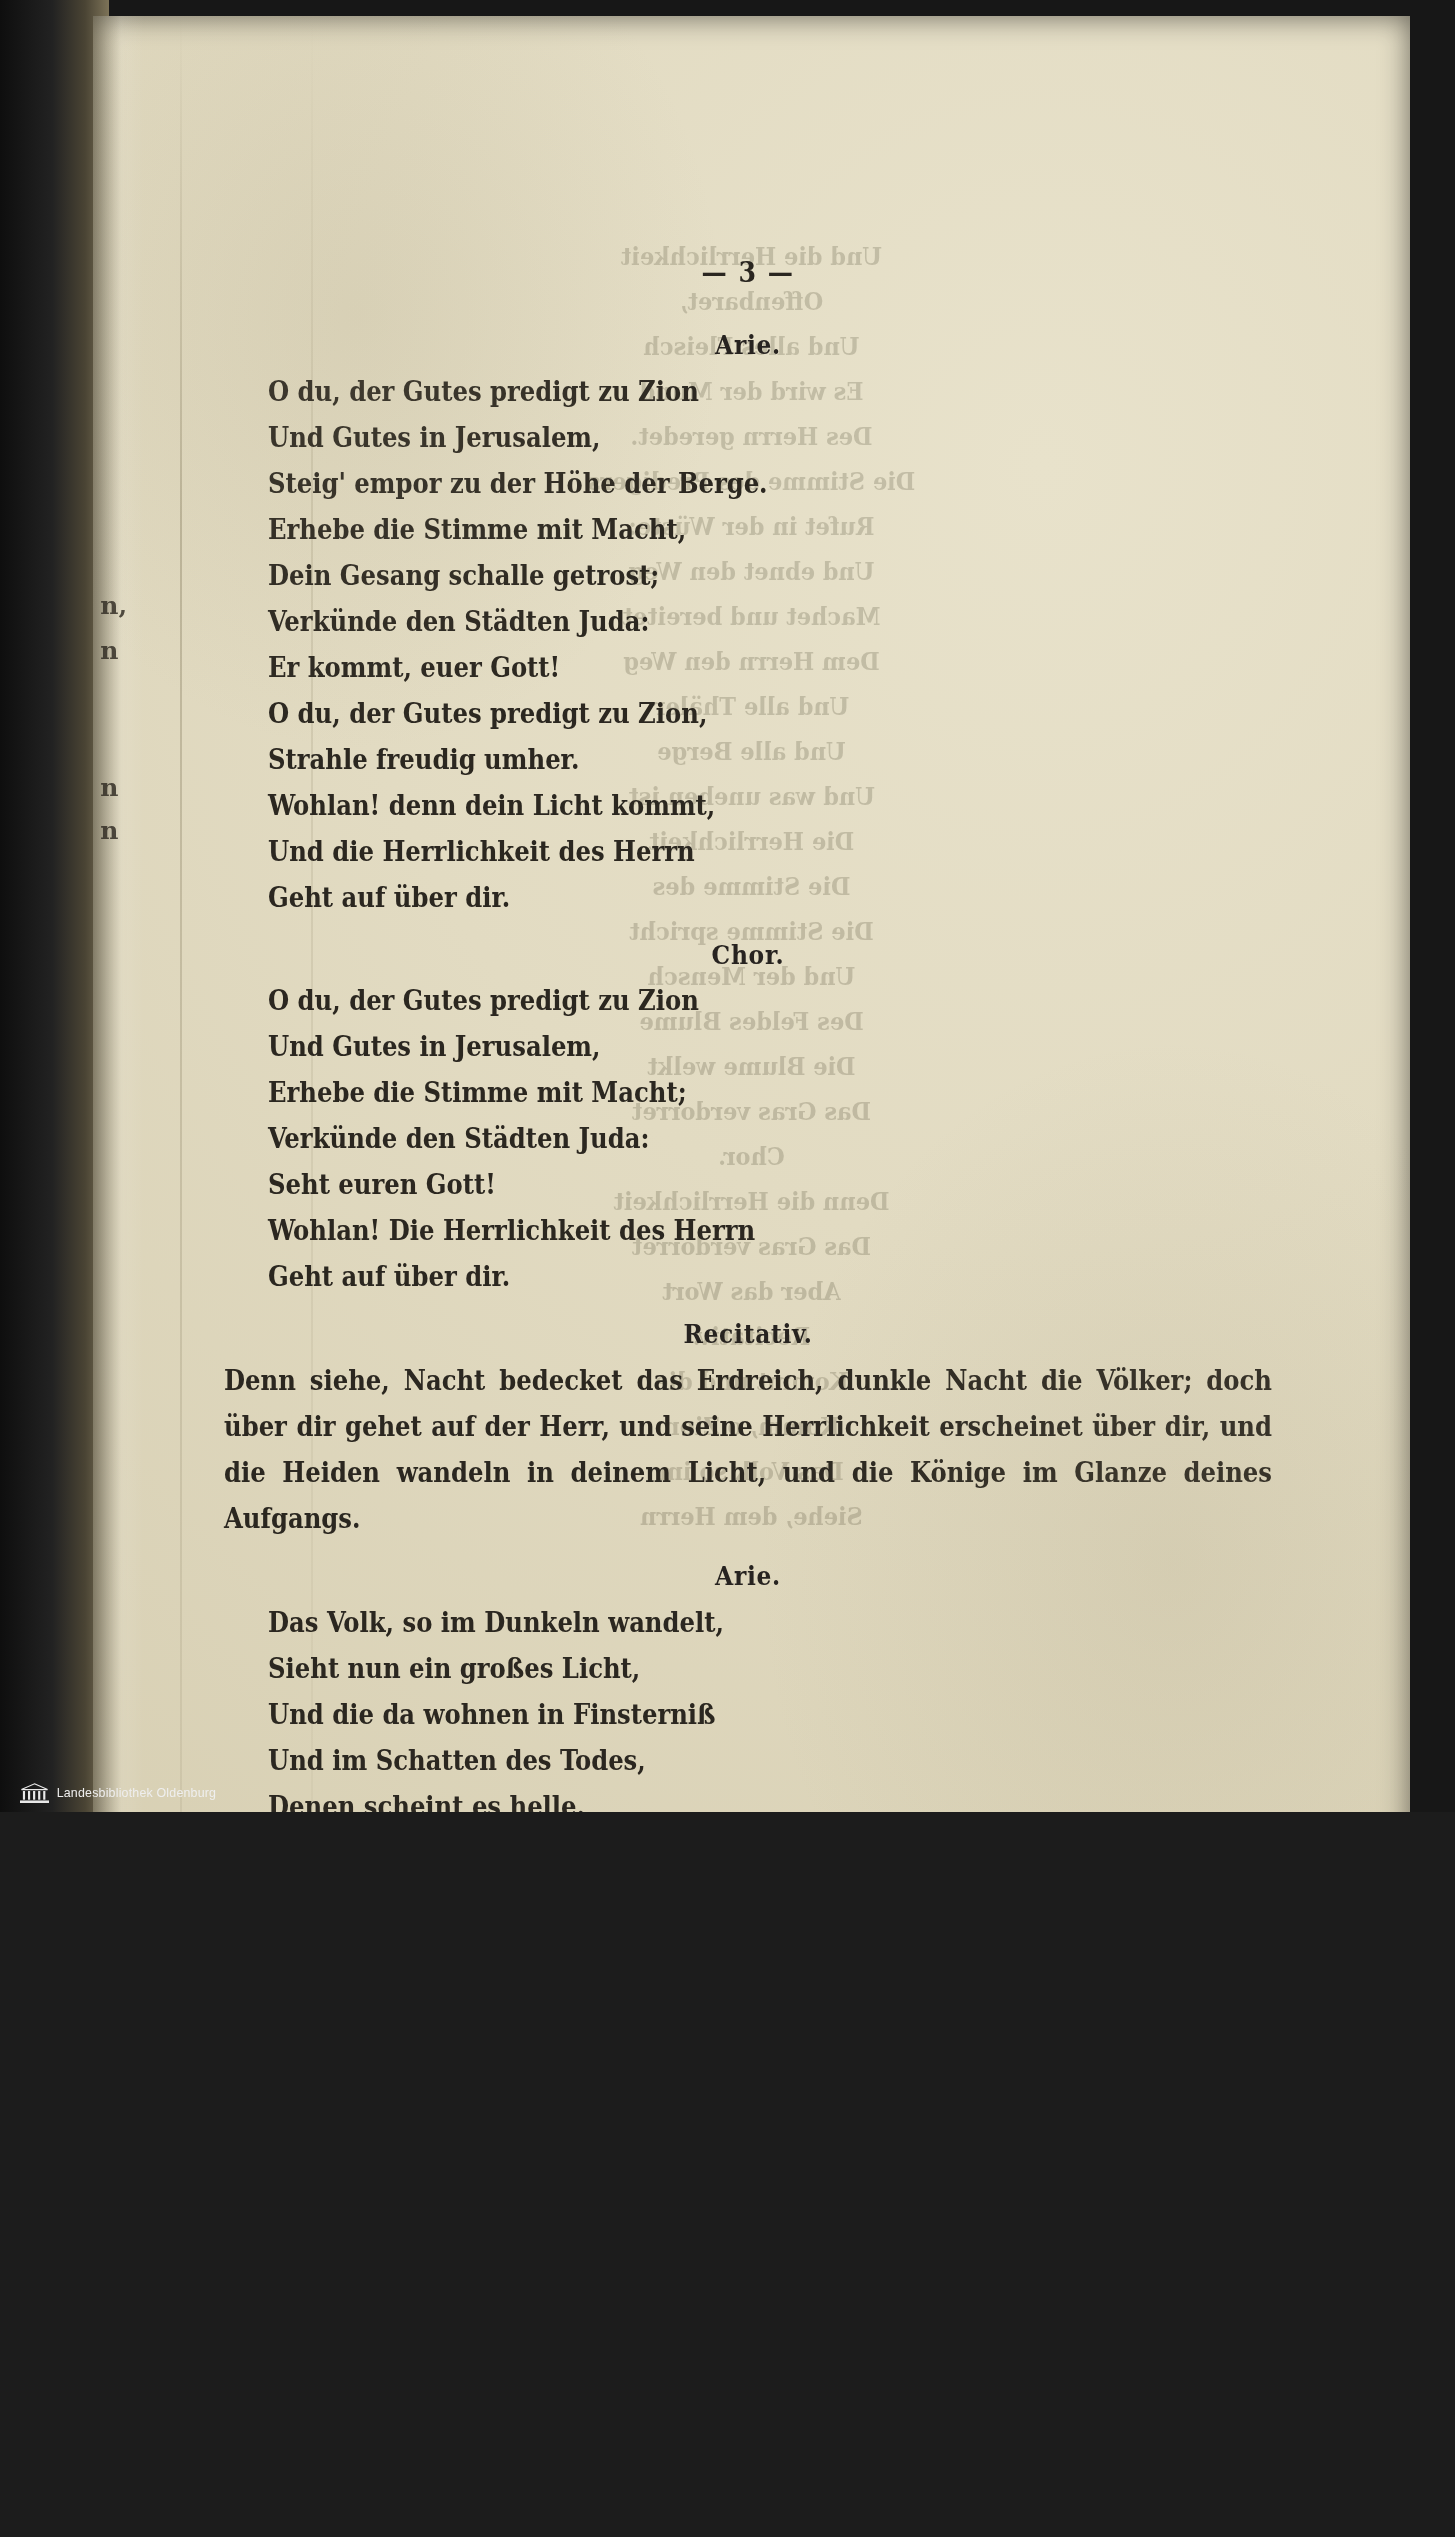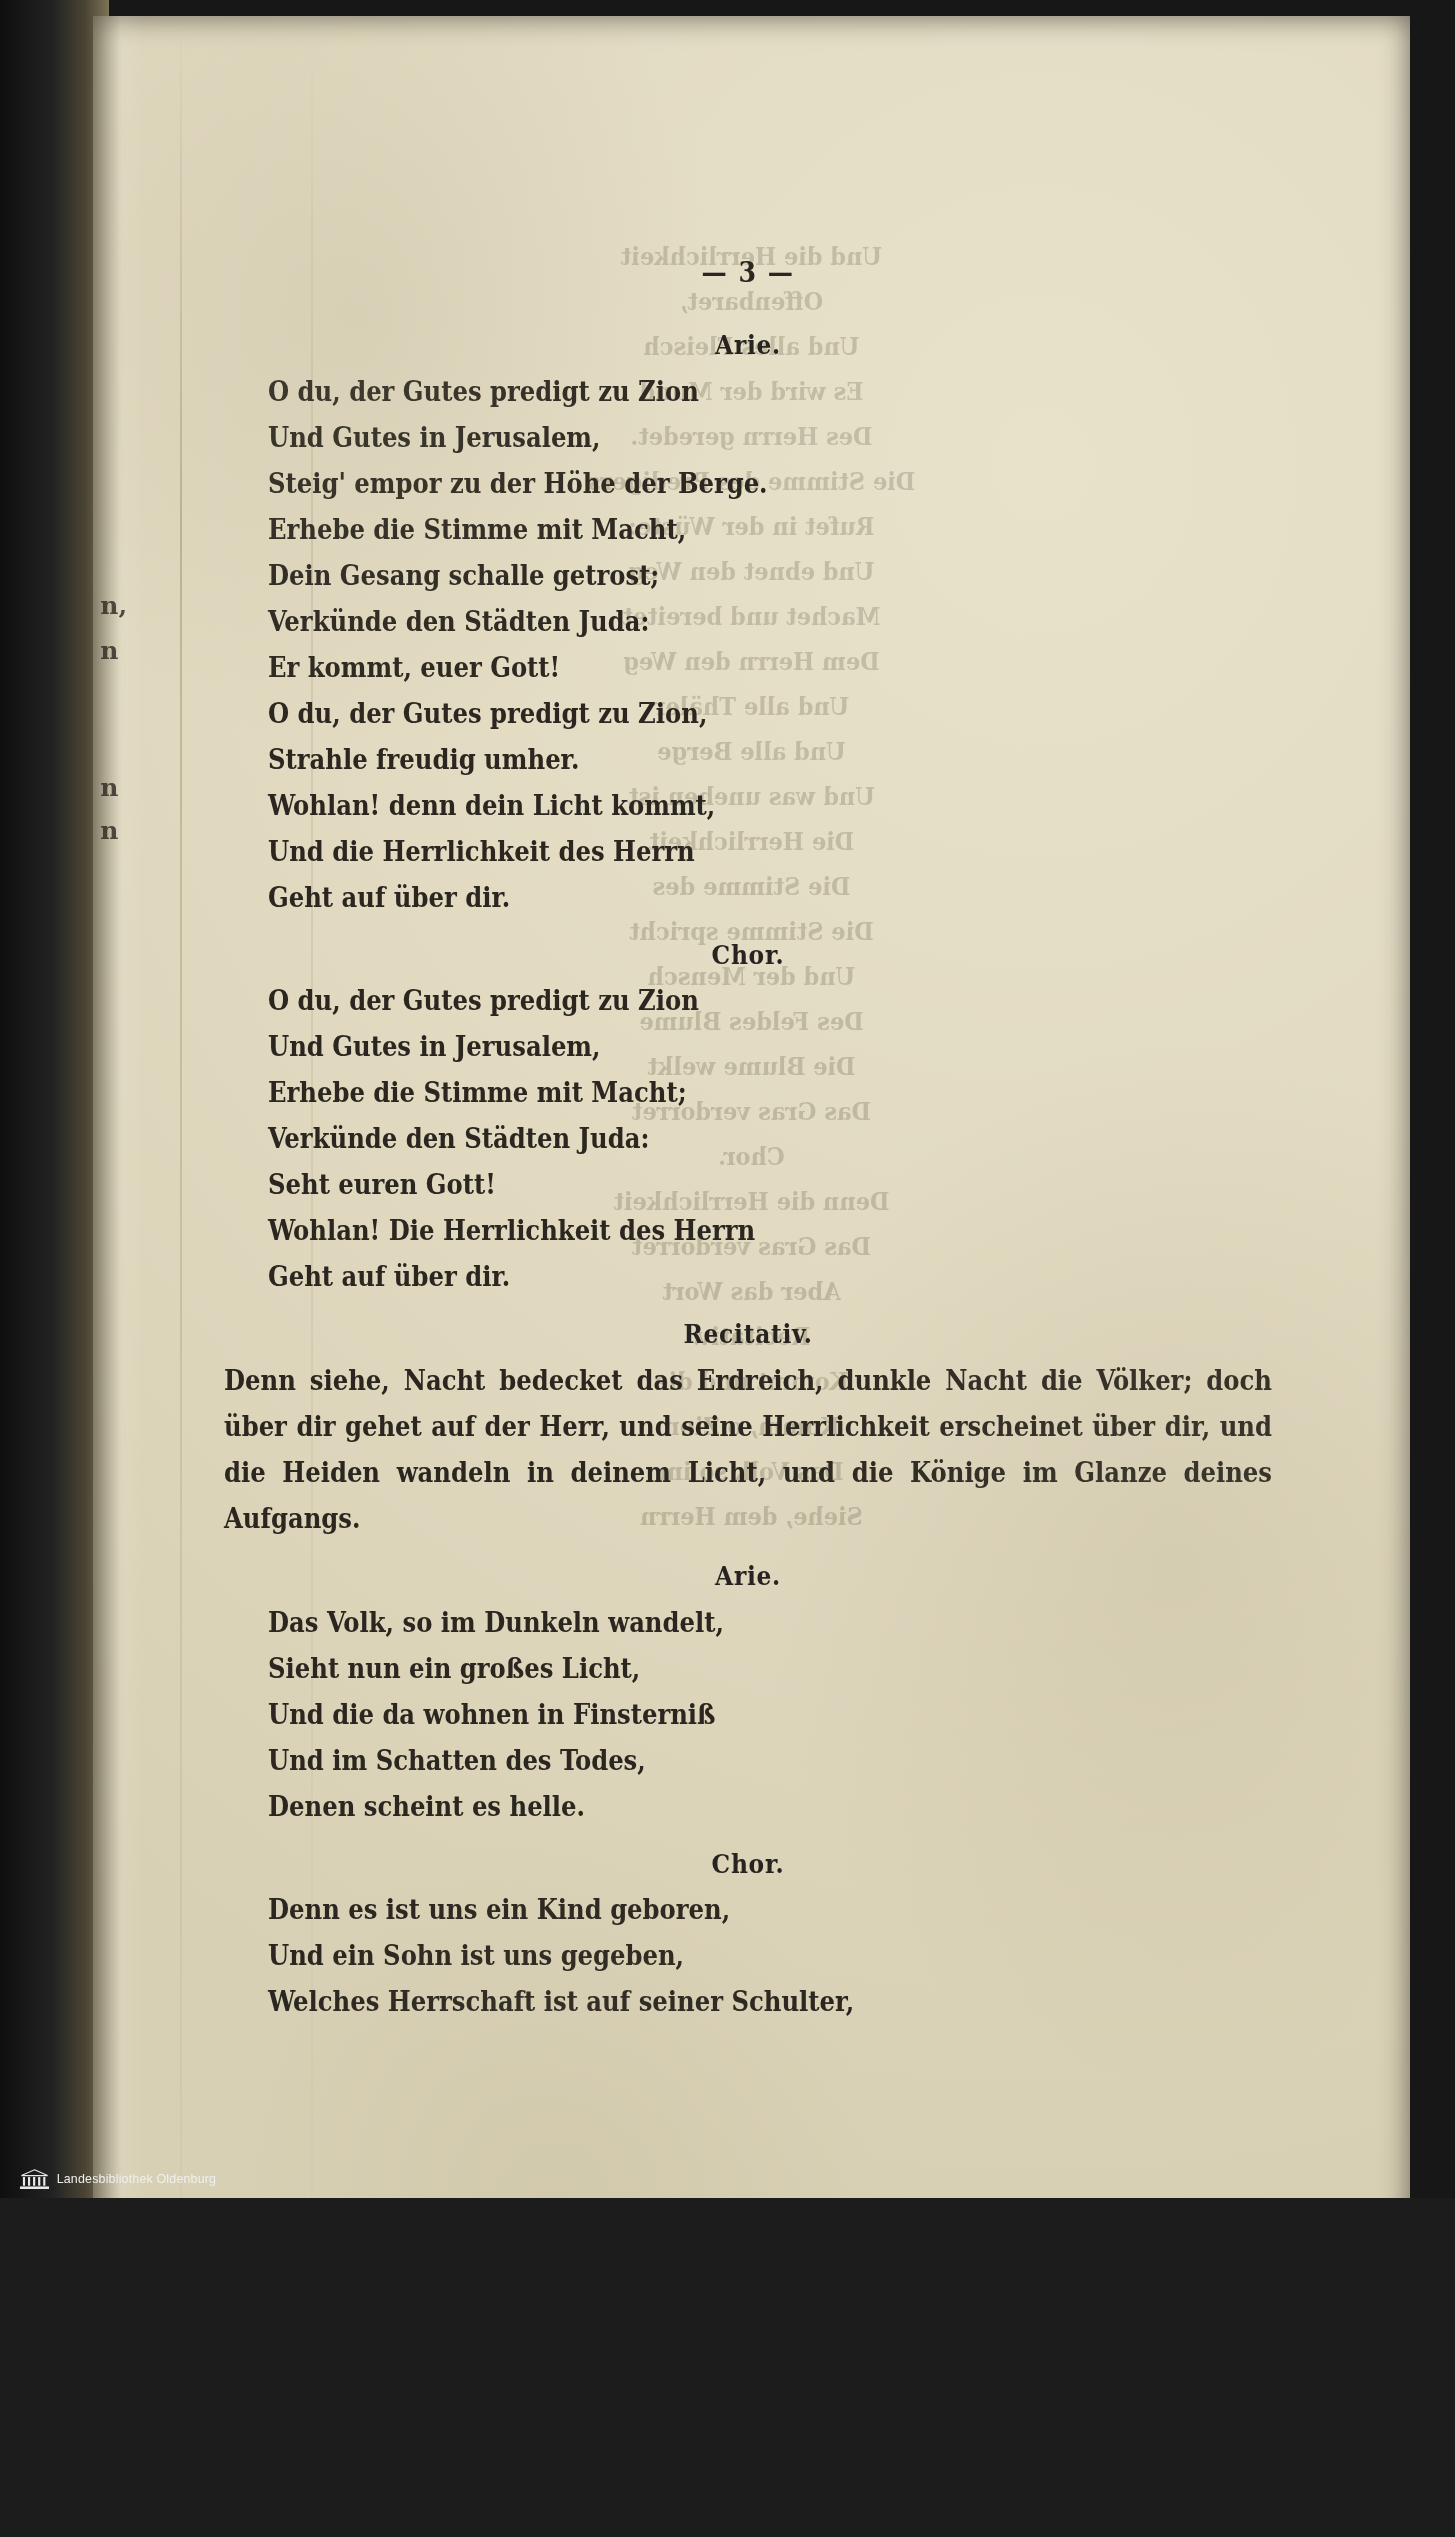--- a/index.html
+++ b/index.html
@@ -3,21 +3,21 @@
 <meta charset="utf-8">
 <style>
   html, body {
     margin: 0;
     padding: 0;
     background: #1c1c1c;
   }
   .page {
     position: relative;
     width: 1455px;
-    height: 2198px;
+    height: 1812px;
     overflow: hidden;
     background: #151515;
     font-family: "DejaVu Serif", serif;
   }
 
   
   .scan-bg {
     position: absolute;
     inset: 0;
     background: #171717;

